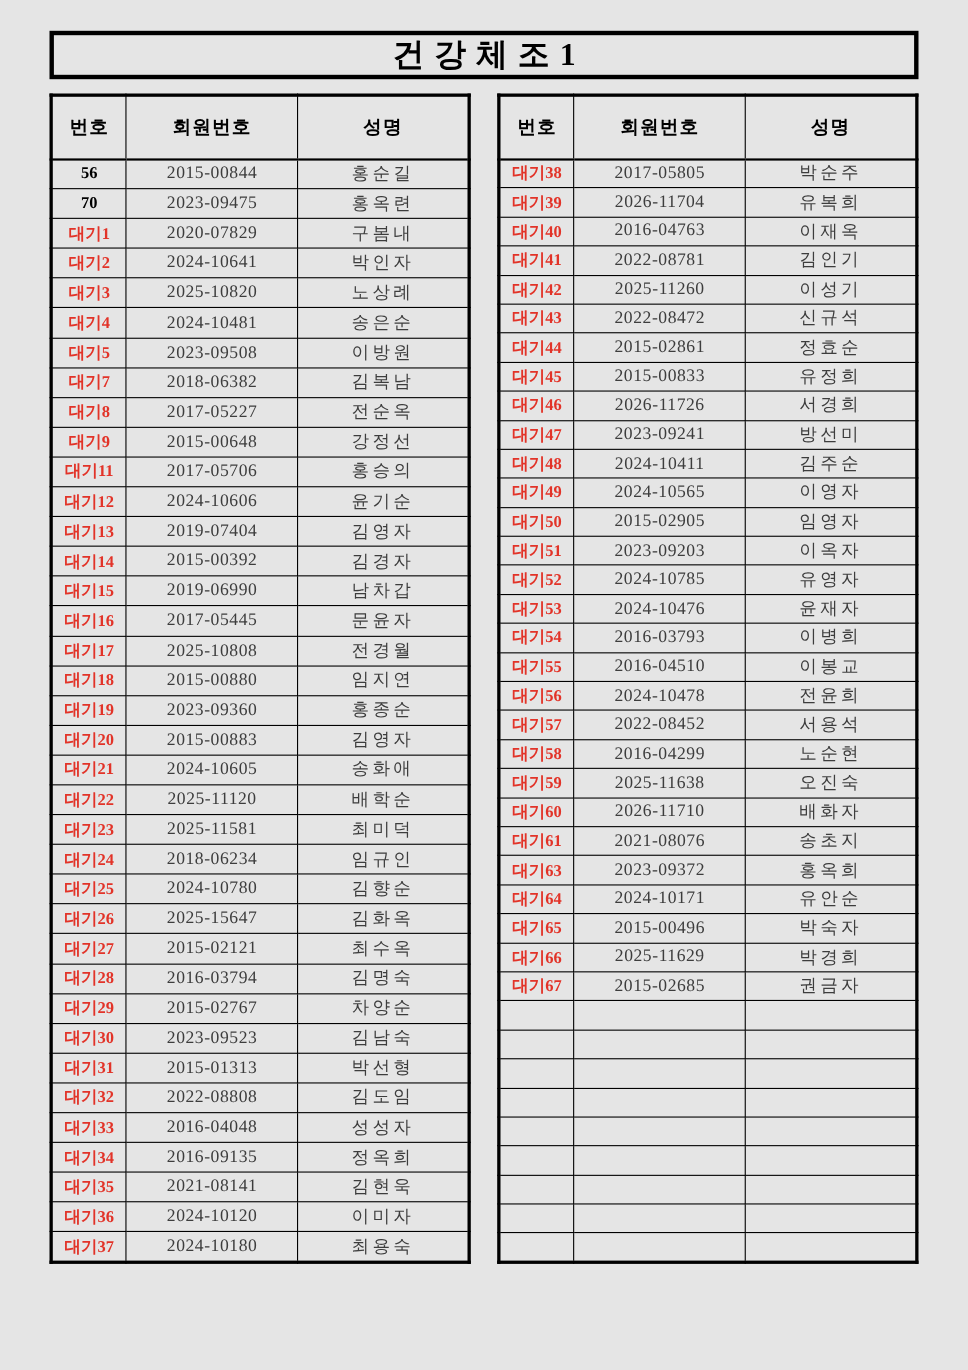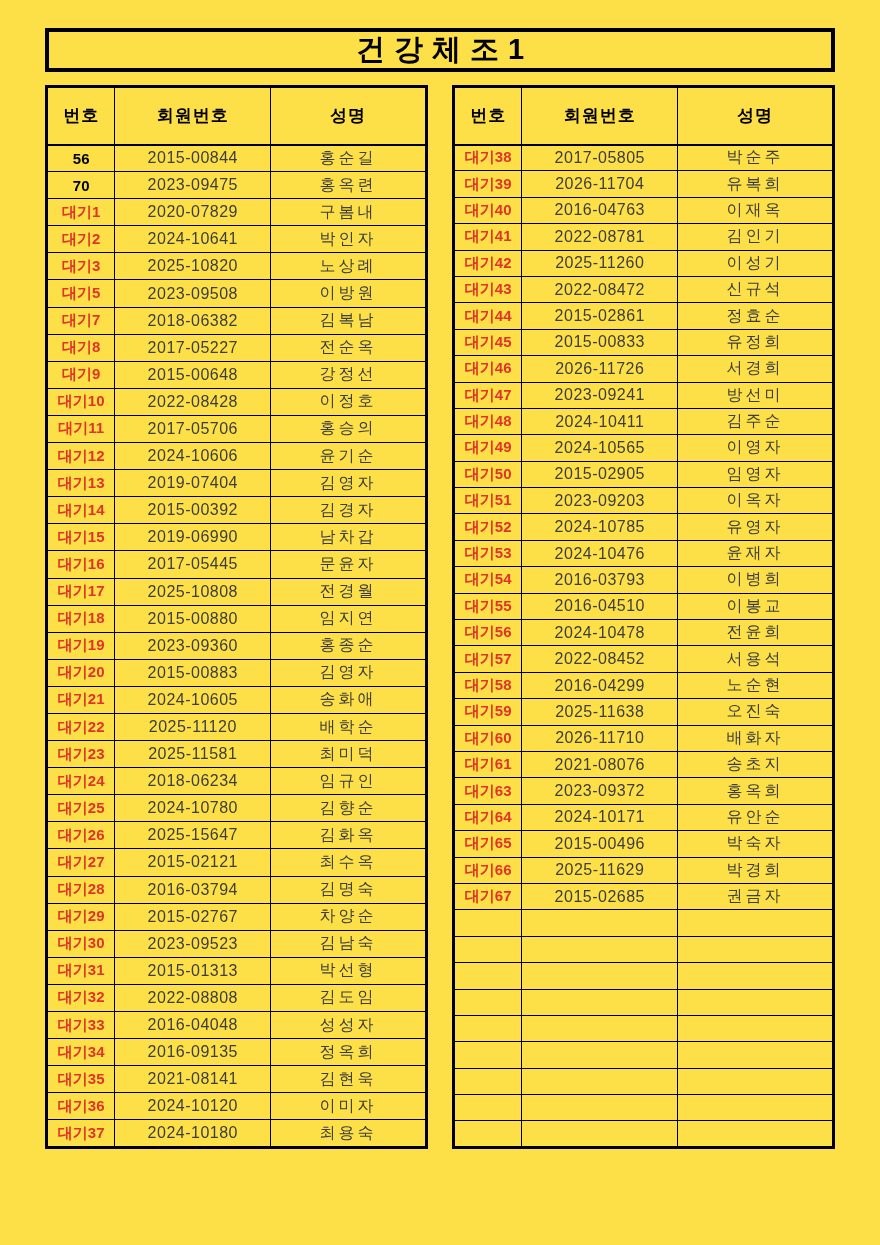--- a/index.html
+++ b/index.html
@@ -6,21 +6,22 @@
   html, body { background: #ffffff; }
   body {
     width: 880px; height: 1245px;
     font-family: "Liberation Sans", "DejaVu Sans", sans-serif;
     color: #000;
     position: relative;
   }
   .page {
     width: 880px; height: 1245px;
     padding: 28px 45px 0 45px;
-    background: #fde047;
+    background: #e5e5e5;
+    font-family: Liberation Serif, serif;
   }
   .title-box {
     border: 4px solid #000;
     height: 44px;
     display: flex; align-items: center; justify-content: center;
     font-size: 29px; font-weight: bold;
     letter-spacing: 9px;
     padding-left: 9px; 
   }
   .tables {
@@ -118,43 +119,43 @@
             <td class="no wait">대기2</td>
             <td class="mid">2024-10641</td>
             <td class="name">박인자</td>
           </tr>
           <tr>
             <td class="no wait">대기3</td>
             <td class="mid">2025-10820</td>
             <td class="name">노상례</td>
           </tr>
           <tr>
+            <td class="no wait">대기4</td>
+            <td class="mid">2024-10481</td>
+            <td class="name">송은순</td>
+          </tr>
+          <tr>
             <td class="no wait">대기5</td>
             <td class="mid">2023-09508</td>
             <td class="name">이방원</td>
           </tr>
           <tr>
             <td class="no wait">대기7</td>
             <td class="mid">2018-06382</td>
             <td class="name">김복남</td>
           </tr>
           <tr>
             <td class="no wait">대기8</td>
             <td class="mid">2017-05227</td>
             <td class="name">전순옥</td>
           </tr>
           <tr>
             <td class="no wait">대기9</td>
             <td class="mid">2015-00648</td>
             <td class="name">강정선</td>
-          </tr>
-          <tr>
-            <td class="no wait">대기10</td>
-            <td class="mid">2022-08428</td>
-            <td class="name">이정호</td>
           </tr>
           <tr>
             <td class="no wait">대기11</td>
             <td class="mid">2017-05706</td>
             <td class="name">홍승의</td>
           </tr>
           <tr>
             <td class="no wait">대기12</td>
             <td class="mid">2024-10606</td>
             <td class="name">윤기순</td>

